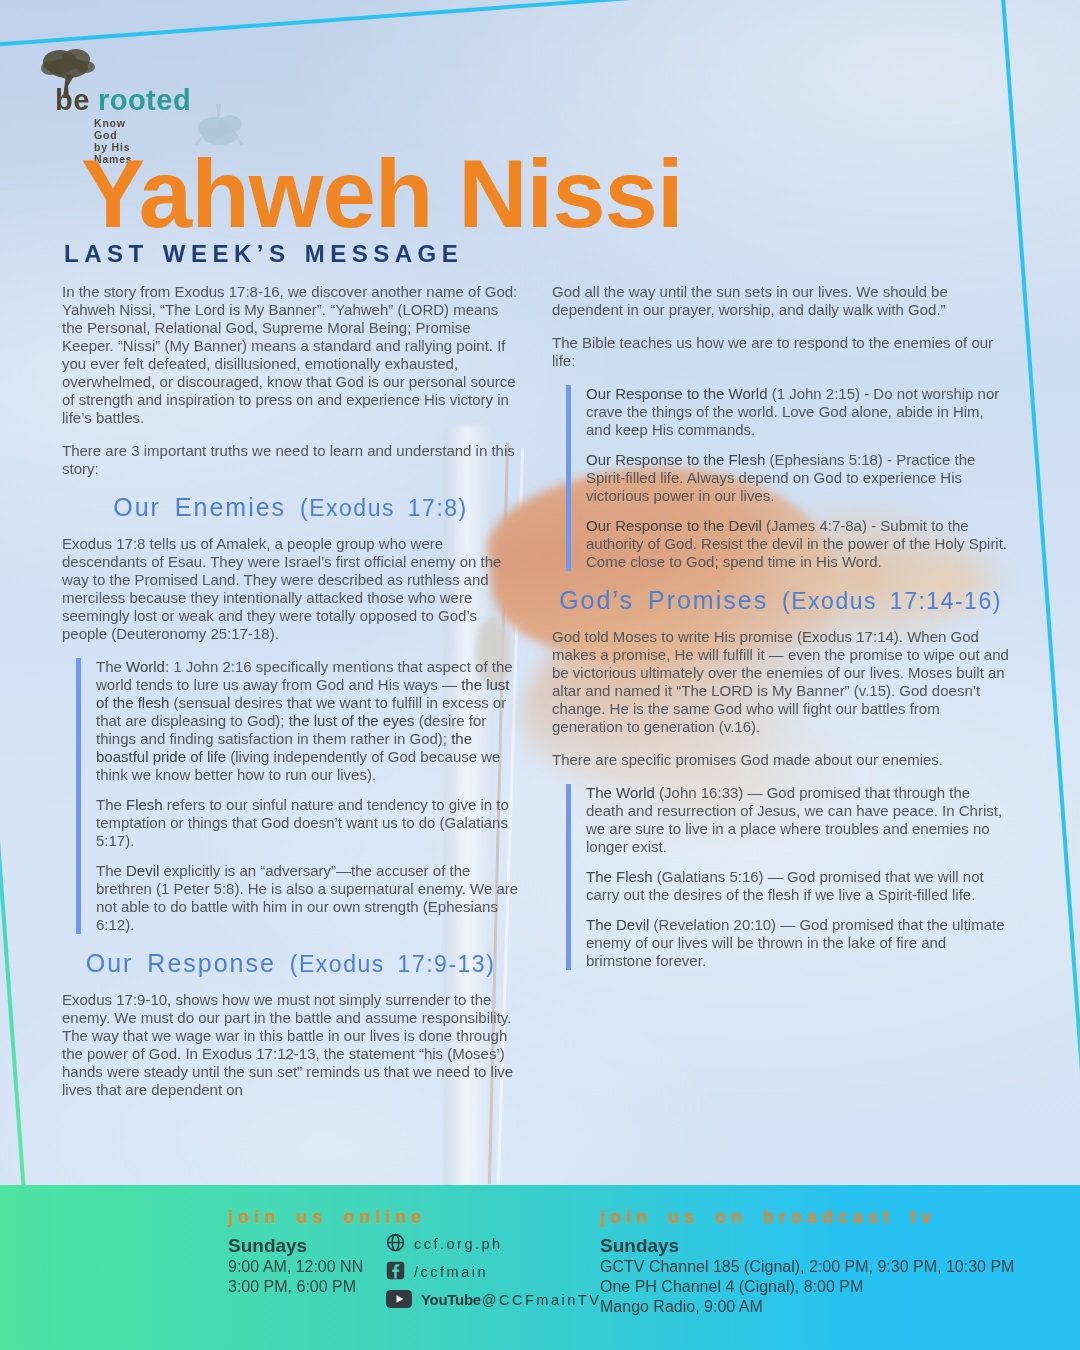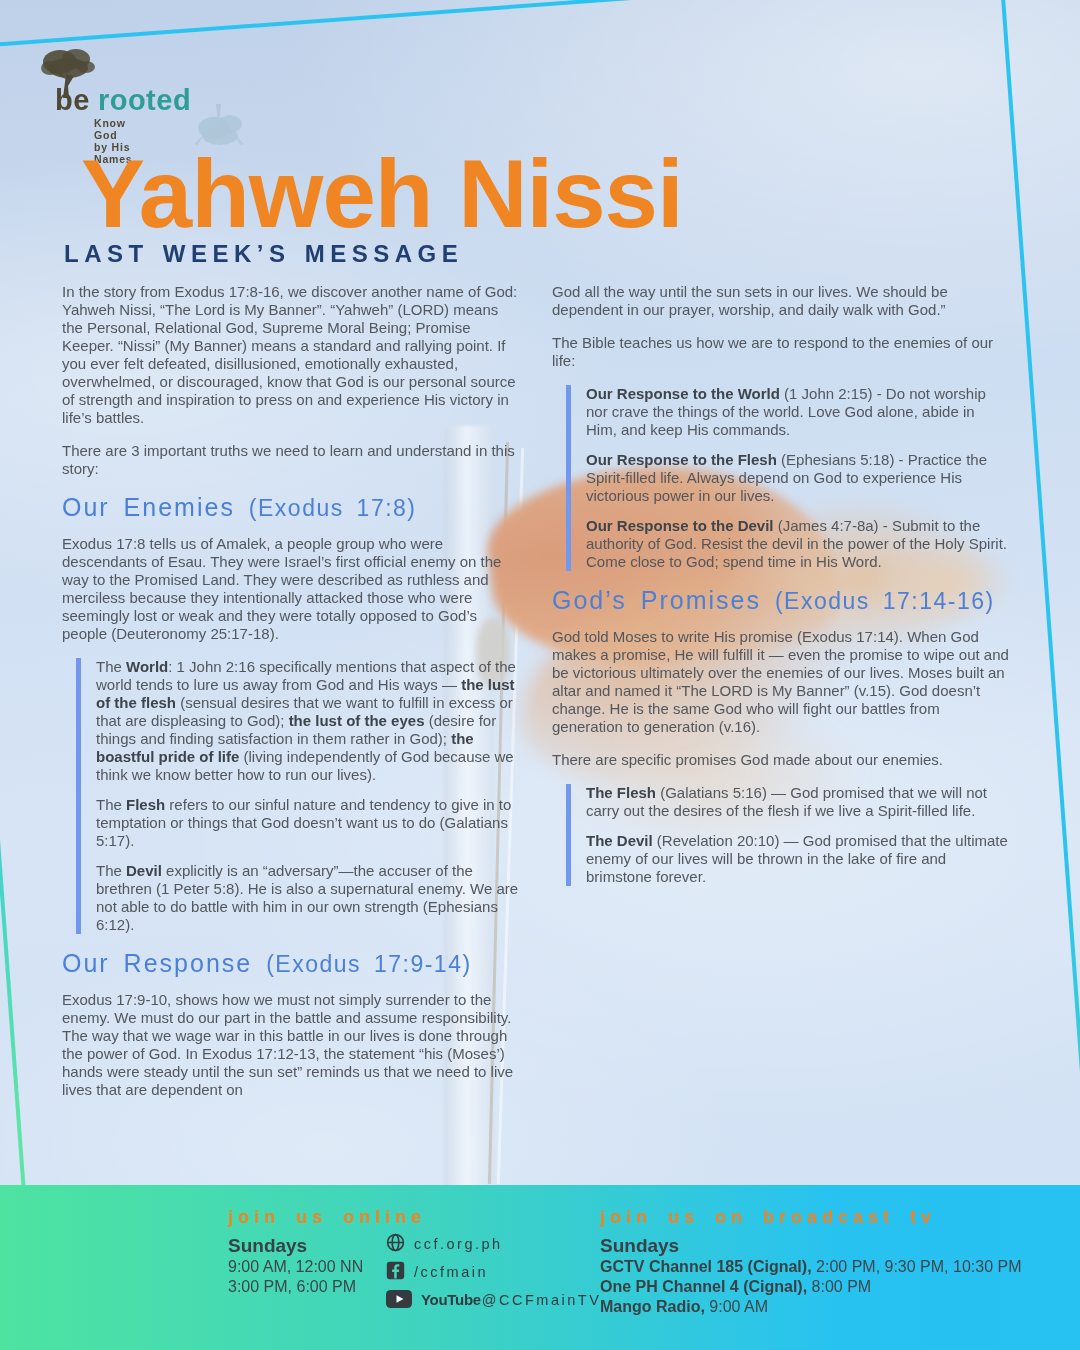--- a/index.html
+++ b/index.html
@@ -47,22 +47,22 @@
   .brand-rooted{color:#2e9d97;font-weight:800;letter-spacing:.5px;}
   .tagline{position:absolute;left:94px;top:117px;font-size:10.5px;letter-spacing:.8px;color:#4f4a37;font-weight:600;}
   
   .title{position:absolute;left:42px;top:146px;z-index:3;font-size:96px;font-weight:800;color:#ef8623;letter-spacing:-1px;line-height:1;margin-left:39px;}
   .subtitle{position:absolute;left:64px;top:240px;z-index:3;font-size:24px;font-weight:700;color:#223f72;letter-spacing:5.5px;word-spacing:2px;}
   
   .col{position:absolute;top:283px;width:457px;z-index:3;font-size:15px;line-height:18px;color:#53575d;}
   .col-left{left:62px;}
   .col-right{left:552px;}
   .col p{margin:0 0 15px;}
-  .b{font-weight:700;color:#3e444b;}
-  h2{margin:4px 0 13px;font-weight:400;color:#4c80d6;font-size:25px;letter-spacing:2px;word-spacing:5px;line-height:1.15;}
+  .b{font-weight:400;color:#3e444b;}
+  h2{margin:4px 0 13px;font-weight:400;color:#4c80d6;font-size:25px;letter-spacing:2px;word-spacing:5px;line-height:1.15;text-align:center;}
   h2 .ref{font-size:23px;letter-spacing:1.5px;}
   .quote{border-left:5px solid #7197ef;padding-left:15px;margin:0 0 15px 14px;}
   .quote p{margin:0 0 12px;}
   .quote p:last-child{margin-bottom:0;}
   
   .footer{position:absolute;left:0;top:1185px;width:1080px;height:165px;z-index:3;
     background:linear-gradient(90deg,#4ee3a1 0%,#3ed2c2 42%,#28c2f1 78%,#27c1f2 100%);}
   .ccf-logo{position:absolute;left:106px;top:45px;width:72px;height:72px;border:4px solid #343b40;border-radius:50%;
     display:flex;align-items:center;justify-content:center;}
   .ccf-logo span{font-size:34px;font-weight:800;color:#343b40;letter-spacing:-1px;line-height:1;}
@@ -135,39 +135,40 @@
 
     <h2><span>Our Enemies</span> <span class="ref">(Exodus 17:8)</span></h2>
     <p>Exodus 17:8 tells us of Amalek, a people group who were descendants of Esau. They were Israel’s first official enemy on the way to the Promised Land. They were described as ruthless and merciless because they intentionally attacked those who were seemingly lost or weak and they were totally opposed to God’s people (Deuteronomy 25:17-18).</p>
 
     <div class="quote">
       <p><span>The </span><span class="b">World</span><span>: 1 John 2:16 specifically mentions that aspect of the world tends to lure us away from God and His ways — </span><span class="b">the lust of the flesh</span><span> (sensual desires that we want to fulfill in excess or that are displeasing to God); </span><span class="b">the lust of the eyes</span><span> (desire for things and finding satisfaction in them rather in God); </span><span class="b">the boastful pride of life</span><span> (living independently of God because we think we know better how to run our lives).</span></p>
       <p><span>The </span><span class="b">Flesh</span><span> refers to our sinful nature and tendency to give in to temptation or things that God doesn’t want us to do (Galatians 5:17).</span></p>
       <p><span>The </span><span class="b">Devil</span><span> explicitly is an “adversary”—the accuser of the brethren (1 Peter 5:8). He is also a supernatural enemy. We are not able to do battle with him in our own strength (Ephesians 6:12).</span></p>
     </div>
 
-    <h2><span>Our Response</span> <span class="ref">(Exodus 17:9-14)</span></h2>
+    <h2><span>Our Response</span> <span class="ref">(Exodus 17:9-13)</span></h2>
     <p>Exodus 17:9-10, shows how we must not simply surrender to the enemy. We must do our part in the battle and assume responsibility. The way that we wage war in this battle in our lives is done through the power of God. In Exodus 17:12-13, the statement “his (Moses’) hands were steady until the sun set” reminds us that we need to live lives that are dependent on</p>
   </div>
 
   <div class="col col-right">
     <p>God all the way until the sun sets in our lives. We should be dependent in our prayer, worship, and daily walk with God.”</p>
     <p>The Bible teaches us how we are to respond to the enemies of our life:</p>
 
     <div class="quote">
       <p><span class="b">Our Response to the World</span><span> (1 John 2:15) - Do not worship nor crave the things of the world. Love God alone, abide in Him, and keep His commands.</span></p>
       <p><span class="b">Our Response to the Flesh</span><span> (Ephesians 5:18) - Practice the Spirit-filled life. Always depend on God to experience His victorious power in our lives.</span></p>
       <p><span class="b">Our Response to the Devil</span><span> (James 4:7-8a) - Submit to the authority of God. Resist the devil in the power of the Holy Spirit. Come close to God; spend time in His Word.</span></p>
     </div>
 
     <h2><span>God’s Promises</span> <span class="ref">(Exodus 17:14-16)</span></h2>
     <p>God told Moses to write His promise (Exodus 17:14). When God makes a promise, He will fulfill it — even the promise to wipe out and be victorious ultimately over the enemies of our lives. Moses built an altar and named it “The LORD is My Banner” (v.15). God doesn’t change. He is the same God who will fight our battles from generation to generation (v.16).</p>
     <p>There are specific promises God made about our enemies.</p>
 
     <div class="quote">
+      <p><span class="b">The World</span><span> (John 16:33) — God promised that through the death and resurrection of Jesus, we can have peace. In Christ, we are sure to live in a place where troubles and enemies no longer exist.</span></p>
       <p><span class="b">The Flesh</span><span> (Galatians 5:16) — God promised that we will not carry out the desires of the flesh if we live a Spirit-filled life.</span></p>
       <p><span class="b">The Devil</span><span> (Revelation 20:10) — God promised that the ultimate enemy of our lives will be thrown in the lake of fire and brimstone forever.</span></p>
     </div>
   </div>
 
   <div class="footer">
 
     <div class="online">
       <div class="f-head">join us online</div>
       <div class="f-day">Sundays</div>

